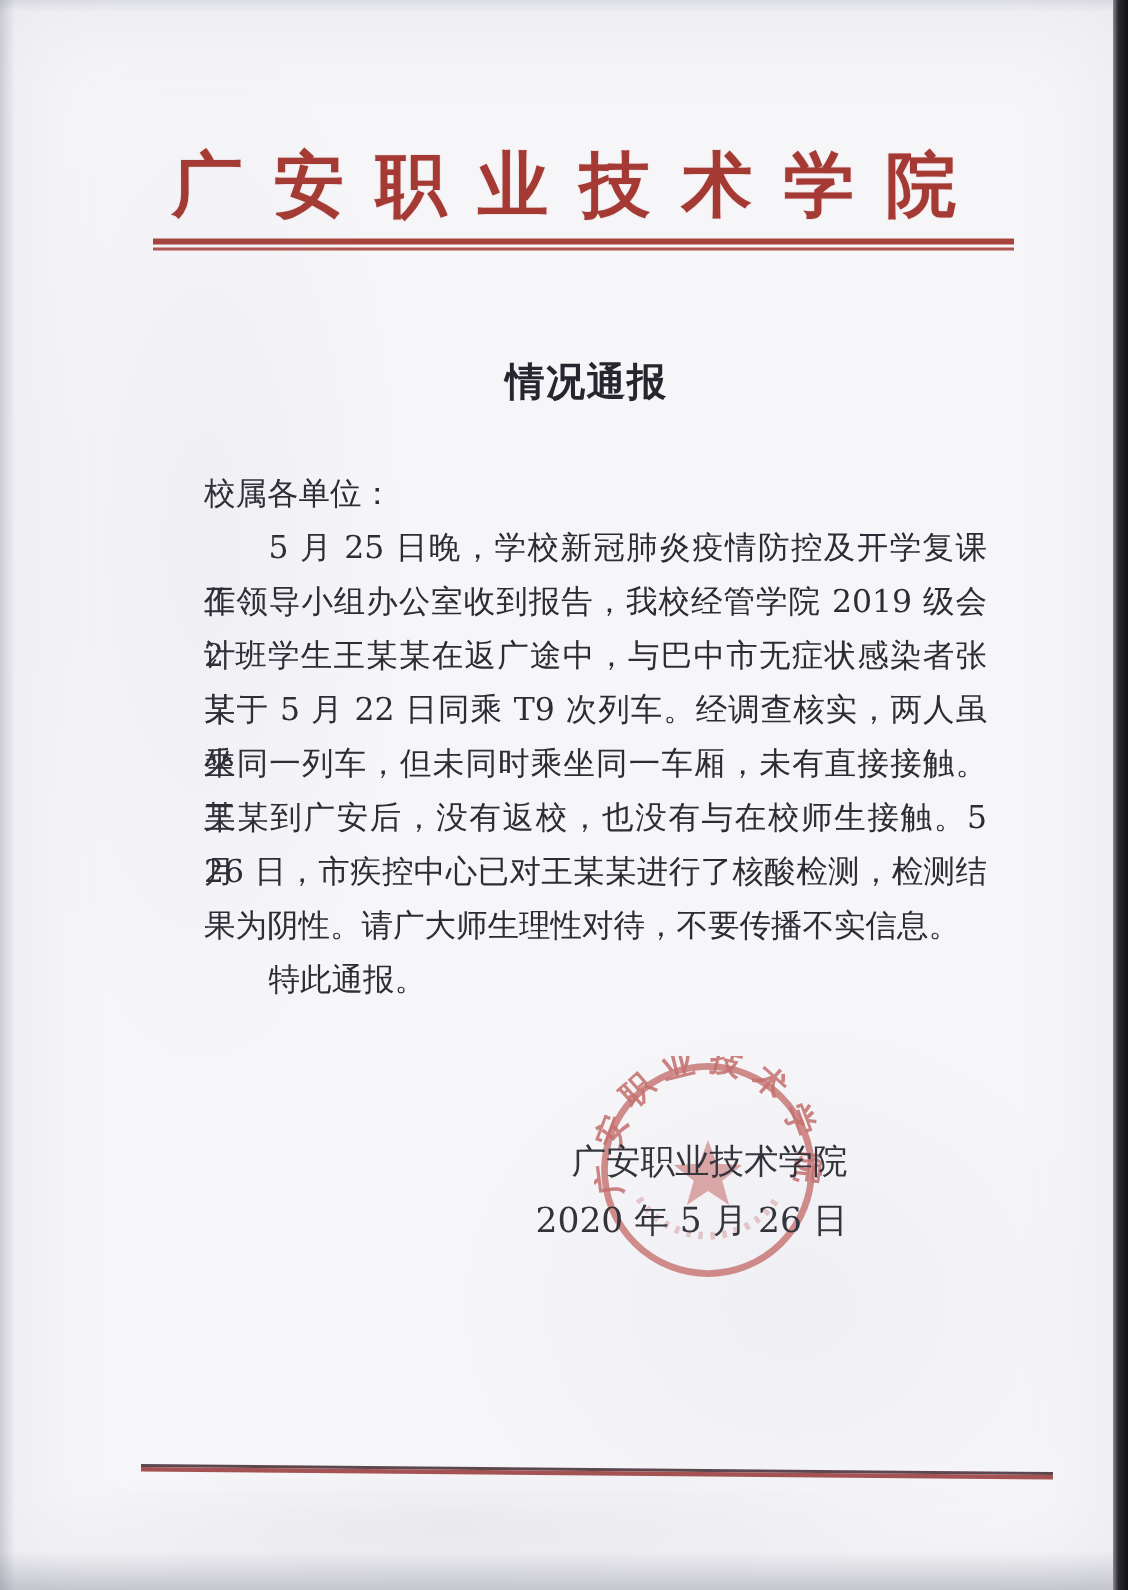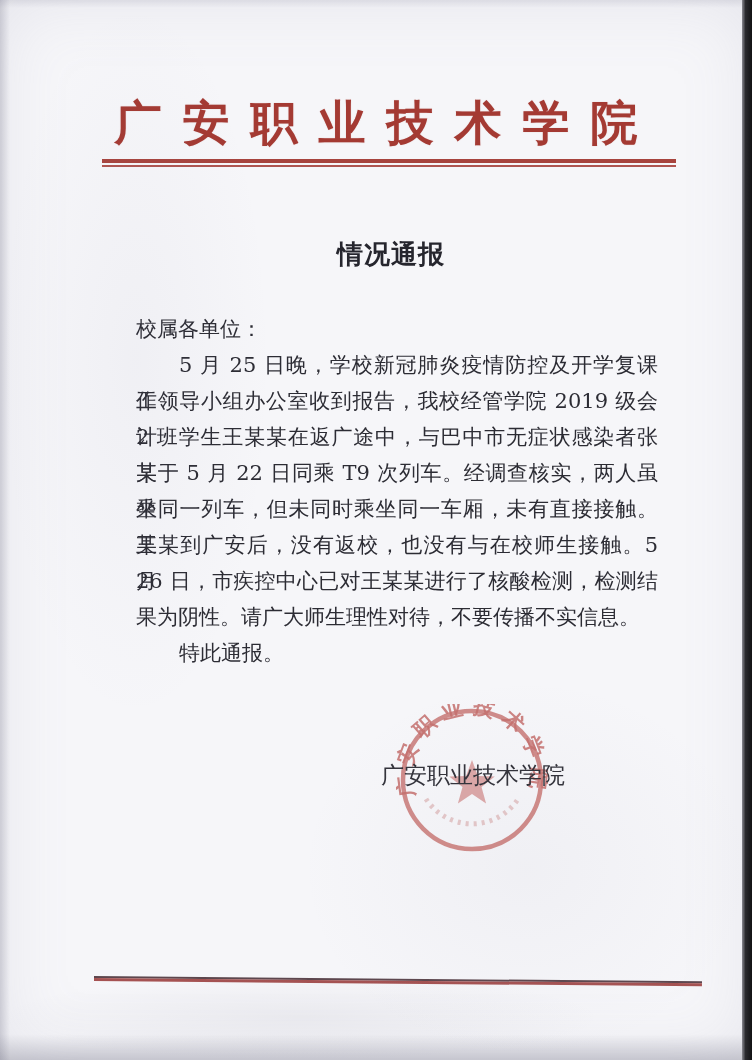--- a/index.html
+++ b/index.html
@@ -119,20 +119,21 @@
       <text>
         <textPath href="#sealArc" startOffset="50%" text-anchor="middle">广安职业技术学院</textPath>
       </text>
       <polygon points="76,56 81.9,71.9 98.8,72.6 85.5,83.1 90.1,99.4 76,90 61.9,99.4 66.5,83.1 53.2,72.6 70.1,71.9" fill="#d08c8c" opacity="0.75"></polygon>
       <path d="M 30 95 A 55 55 0 0 0 122 95" fill="none" stroke="#cf9898" stroke-width="5" stroke-dasharray="3 5" opacity="0.5"></path>
     </svg>
   </div>
 
   <div class="sign-block">
     <div class="line">广安职业技术学院</div>
+    <div class="line">2020 年 5 月 26 日</div>
   </div>
 
   <div class="footer-line">
     <div class="dark"></div>
     <div class="red"></div>
   </div>
 
   <div class="blotches"></div>
   <div class="edge-left"></div>
   <div class="edge-top"></div>

